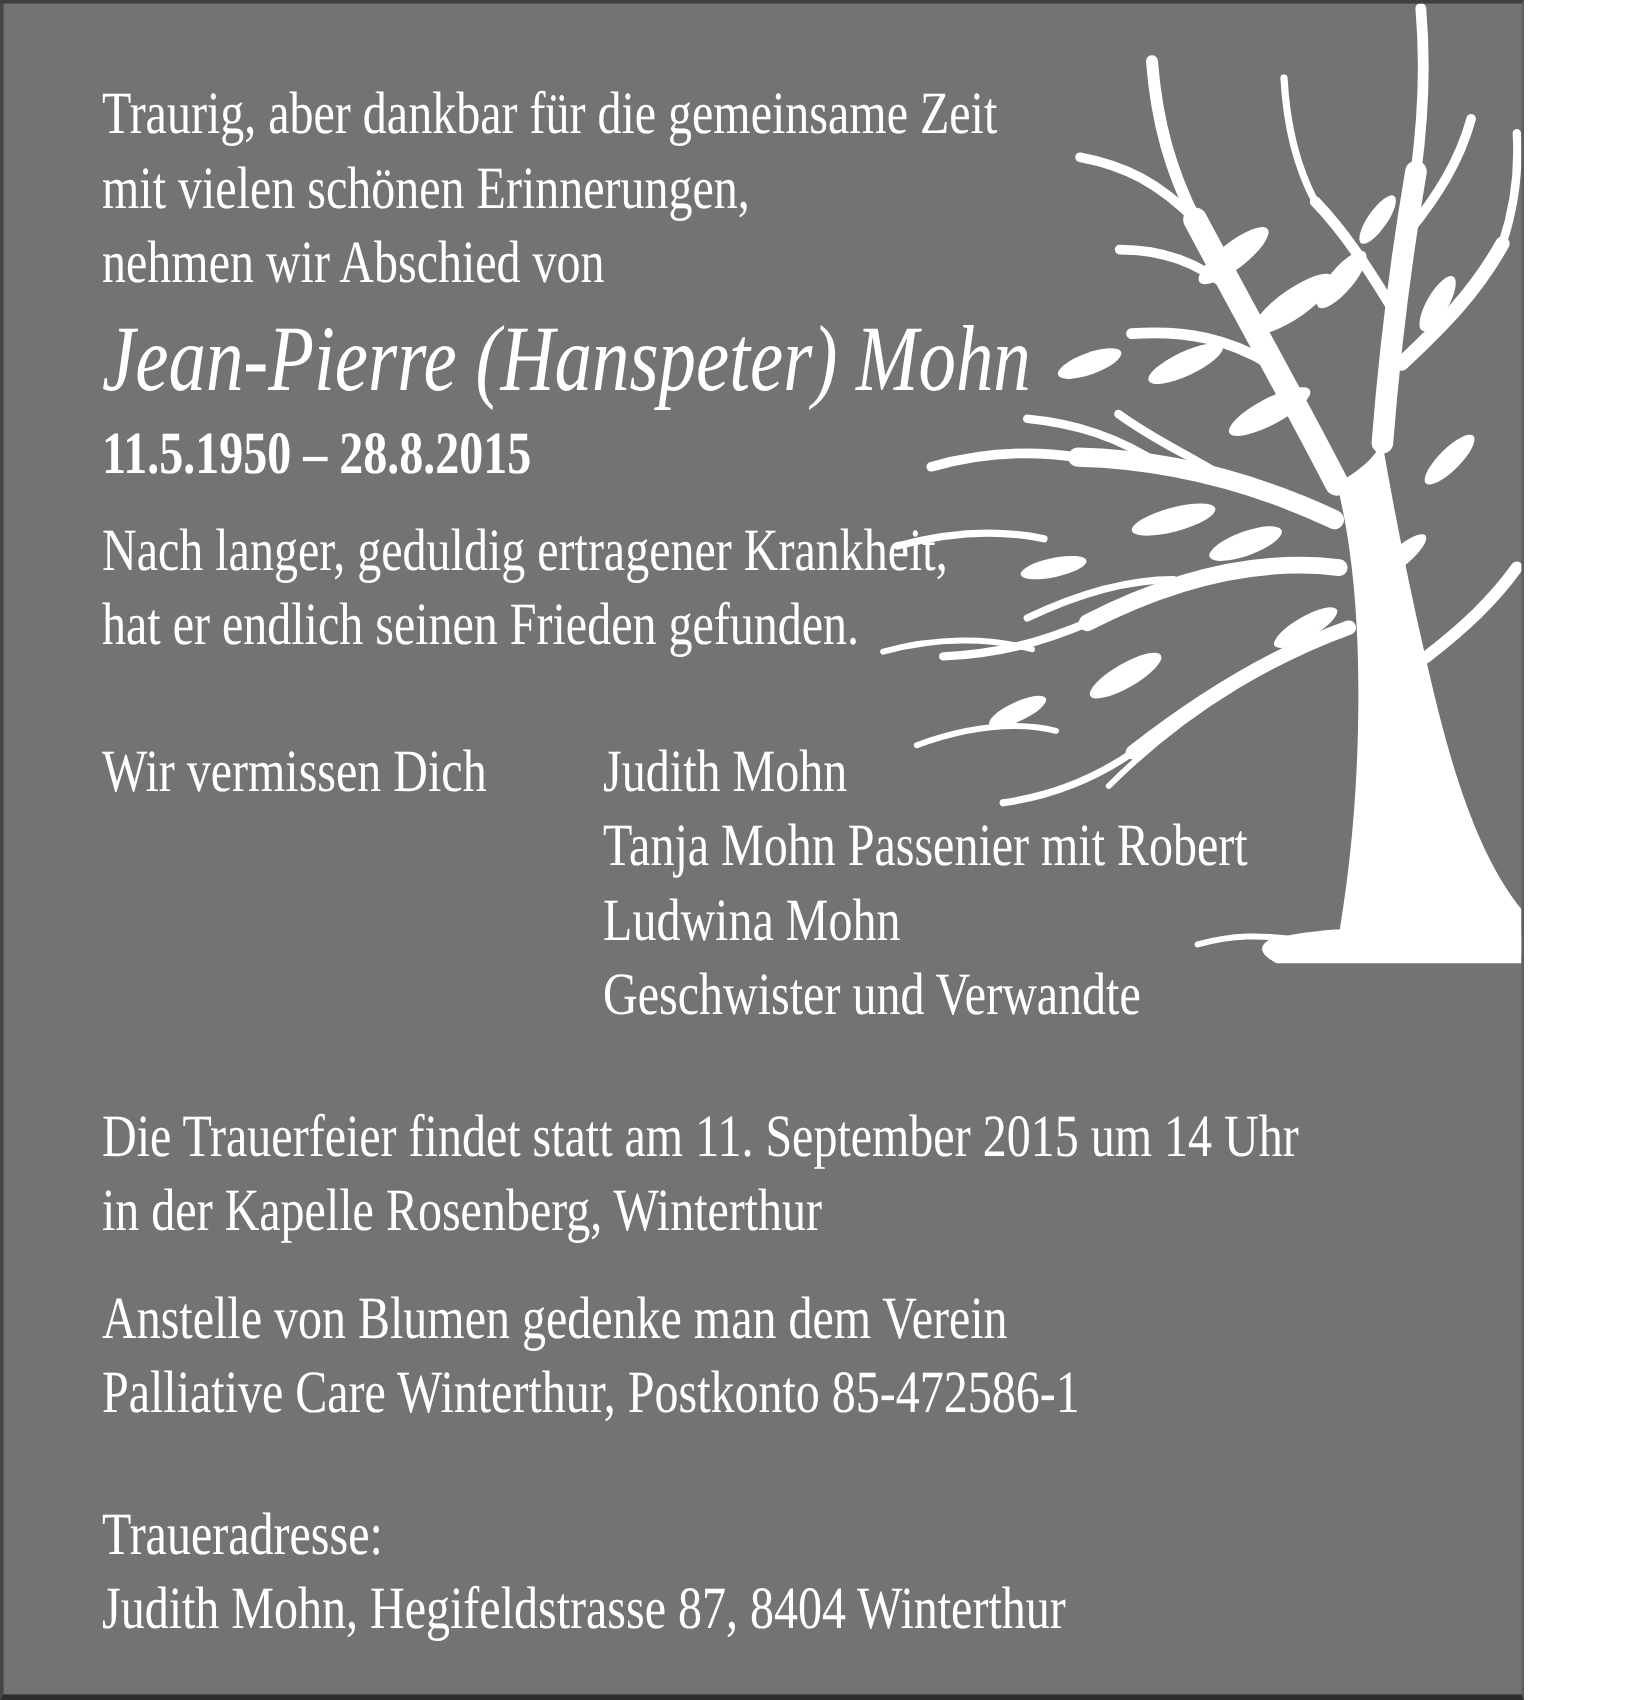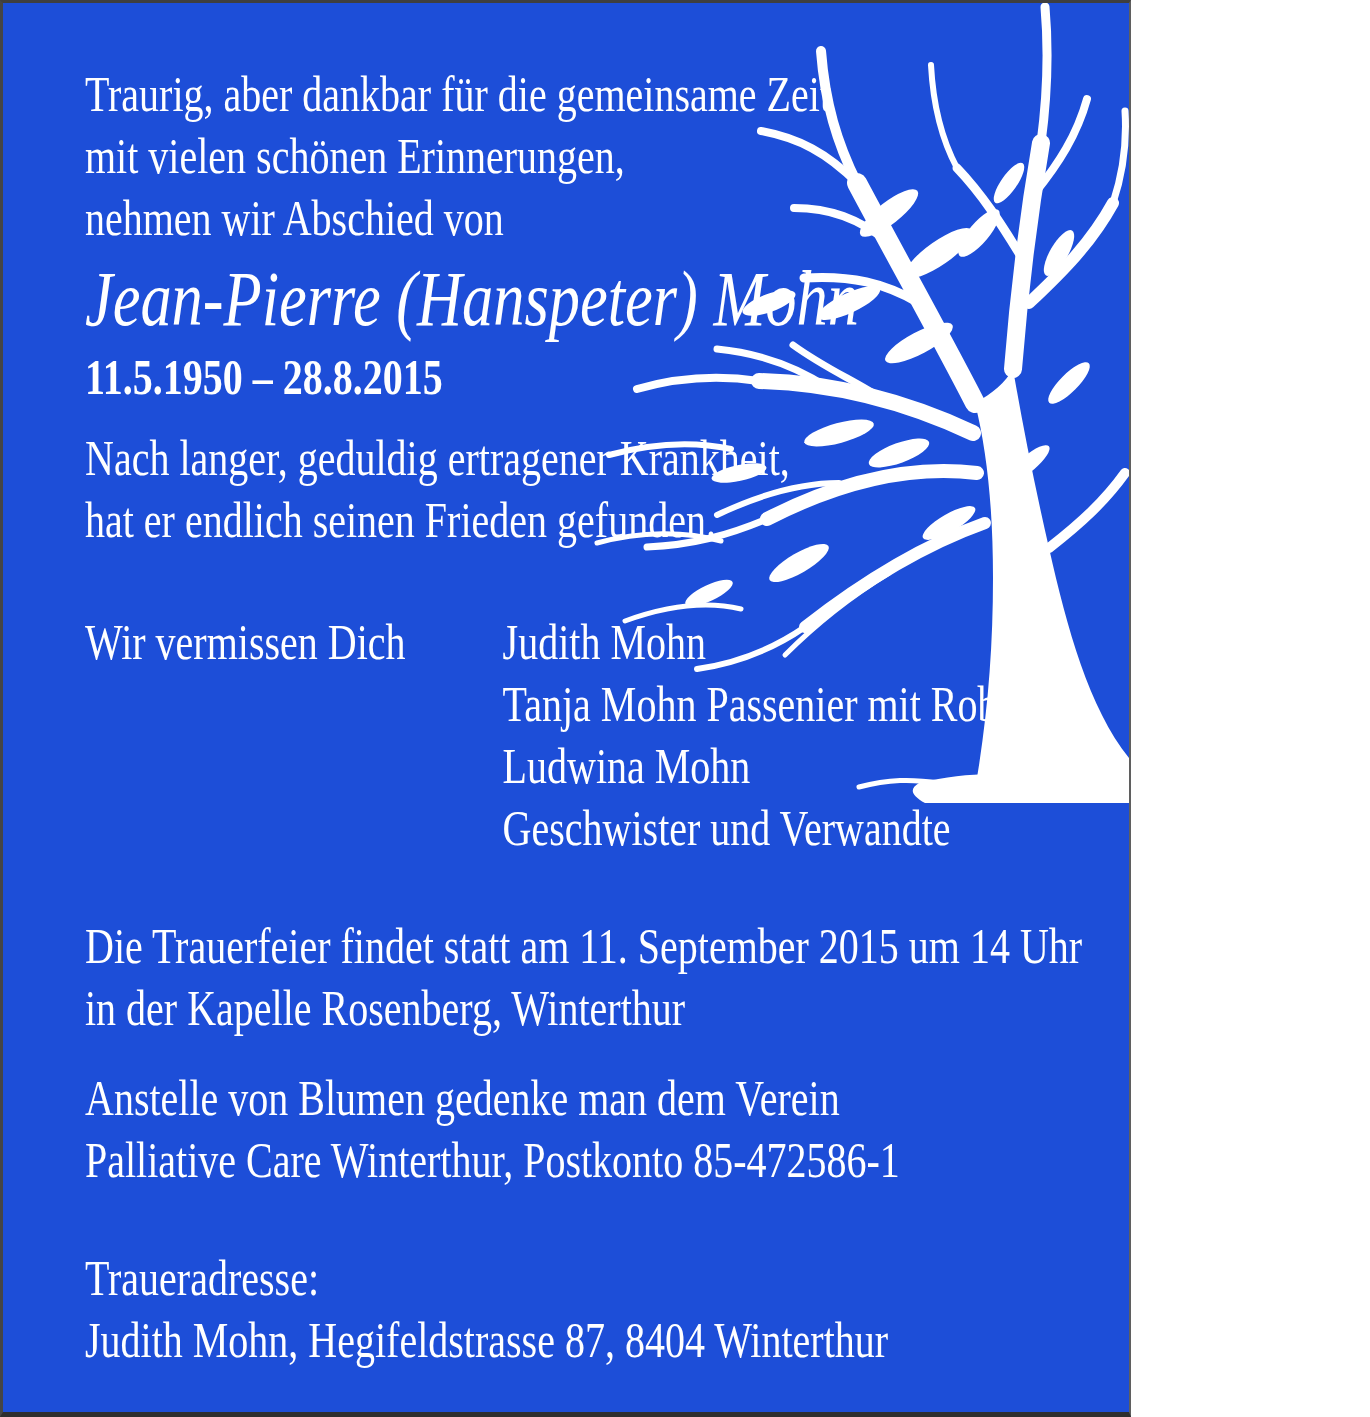--- a/index.html
+++ b/index.html
@@ -4,23 +4,23 @@
 <style>
   html,body{margin:0;padding:0;}
   body{
     width:1370px;height:1417px;
     font-family:"Liberation Serif","DejaVu Serif",serif;
     background:#ffffff;
     overflow:hidden;
   }
   .card{
     position:relative;
-    width:1131px;height:1417px;
+    width:1270px;height:1417px;
     box-sizing:border-box;
-    background:#1d4ed8;
+    background:#737373;
     border-top:3px solid #3f3f3f;
     border-bottom:5px solid #2e2e2e;
     border-left:3px solid #454545;
     border-right:2px solid #5f5f5f;
     overflow:hidden;
   }
   .tree{
     position:absolute;
     top:0;right:0;
     width:540px;height:800px;

